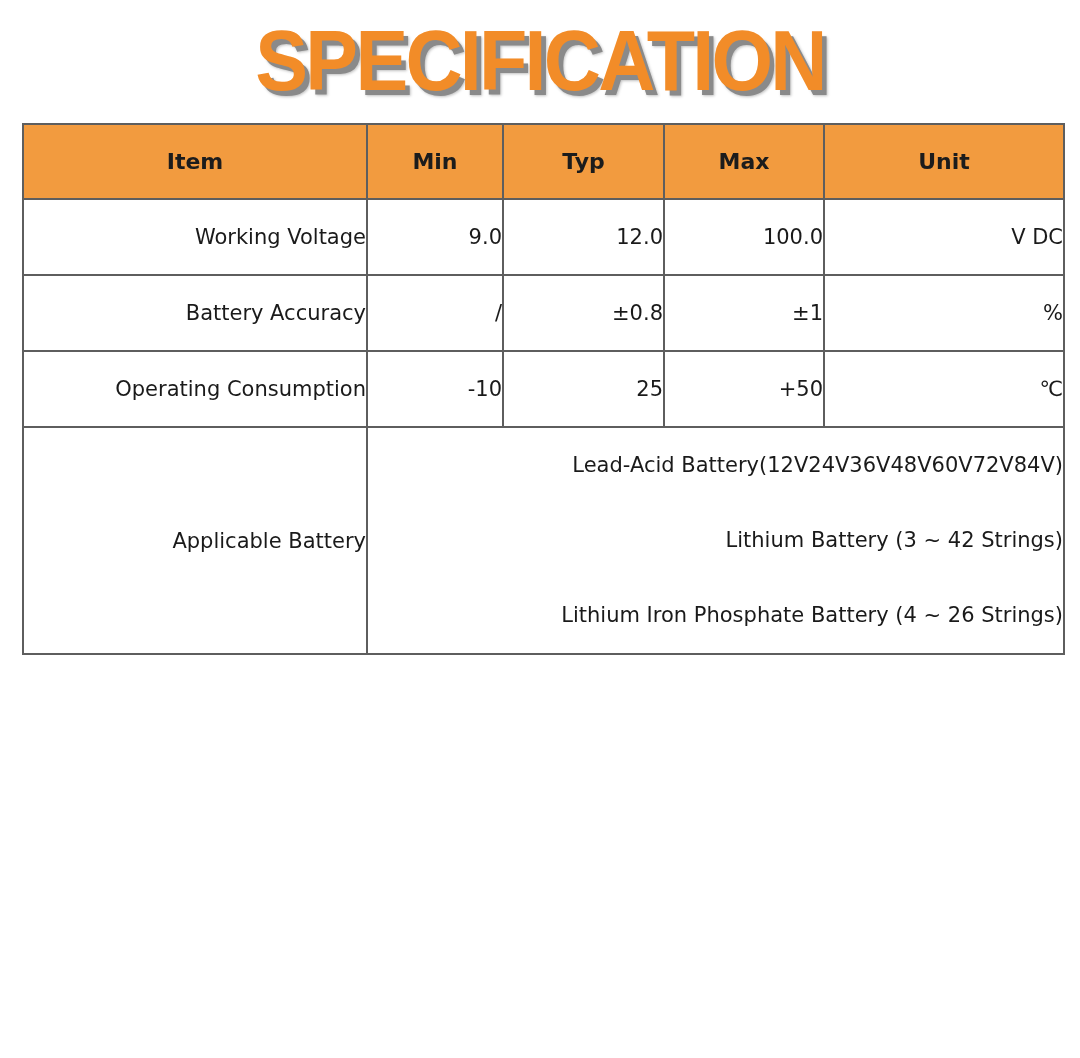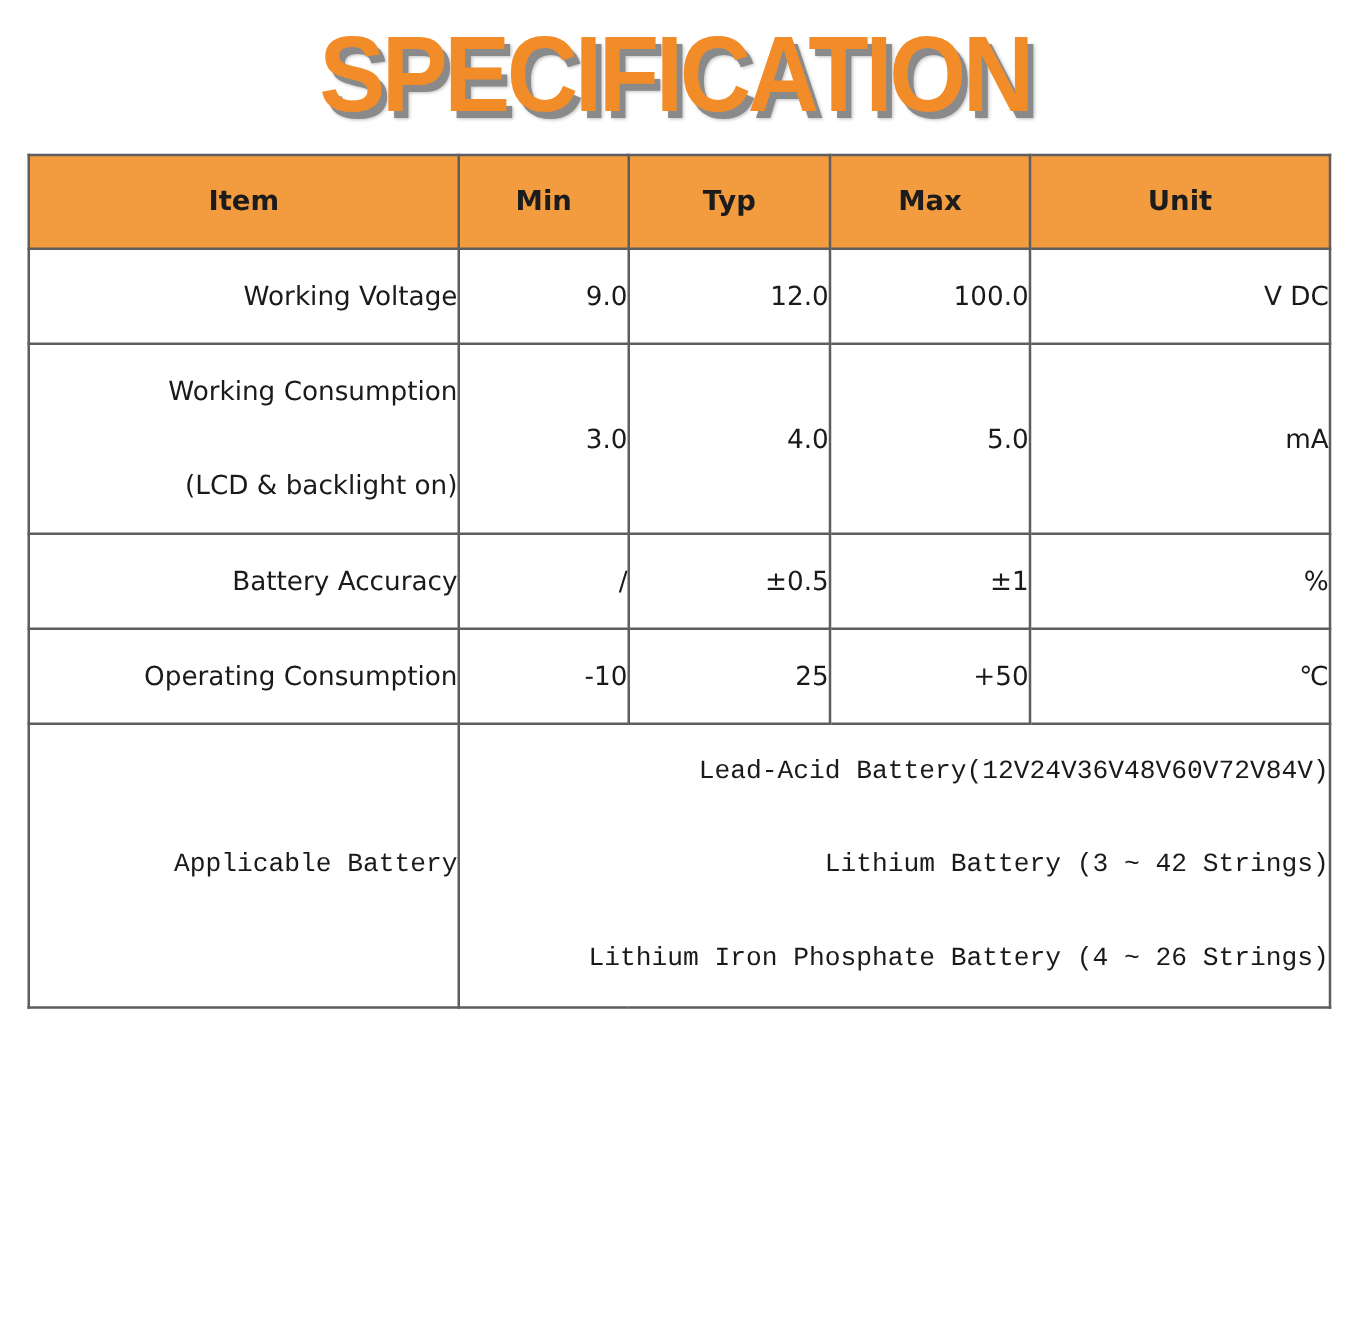--- a/index.html
+++ b/index.html
@@ -53,21 +53,21 @@
       height: 73px;
       font-size: 22px;
     }
     table.spec td {
       background: #ffffff;
       color: #1a1a1a;
       text-align: right;
     }
     tr.r-single td { height: 74px; }
     tr.r-double td { height: 149px; }
-    tr.r-tall td { height: 224px; font-family: Liberation Mono, monospace; }
+    tr.r-tall td { height: 224px; }
     .two-line span { display: block; line-height: 75px; }
     .batt-list span { display: block; line-height: 75px; }
   </style>
 </head>
 <body>
 
 <div class="title">SPECIFICATION</div>
 
 <table class="spec">
   <colgroup>
@@ -87,34 +87,24 @@
     </tr>
   </thead>
   <tbody>
     <tr class="r-single">
       <td>Working Voltage</td>
       <td>9.0</td>
       <td>12.0</td>
       <td>100.0</td>
       <td>V DC</td>
     </tr>
-    <tr class="r-double">
-      <td class="two-line">
-        <span>Working Consumption</span>
-        <span>(LCD &amp; backlight on)</span>
-      </td>
-      <td>3.0</td>
-      <td>4.0</td>
-      <td>5.0</td>
-      <td>mA</td>
-    </tr>
     <tr class="r-single">
       <td>Battery Accuracy</td>
       <td>/</td>
-      <td>±0.5</td>
+      <td>±0.8</td>
       <td>±1</td>
       <td>%</td>
     </tr>
     <tr class="r-single">
       <td>Operating Consumption</td>
       <td>-10</td>
       <td>25</td>
       <td>+50</td>
       <td>℃</td>
     </tr>

